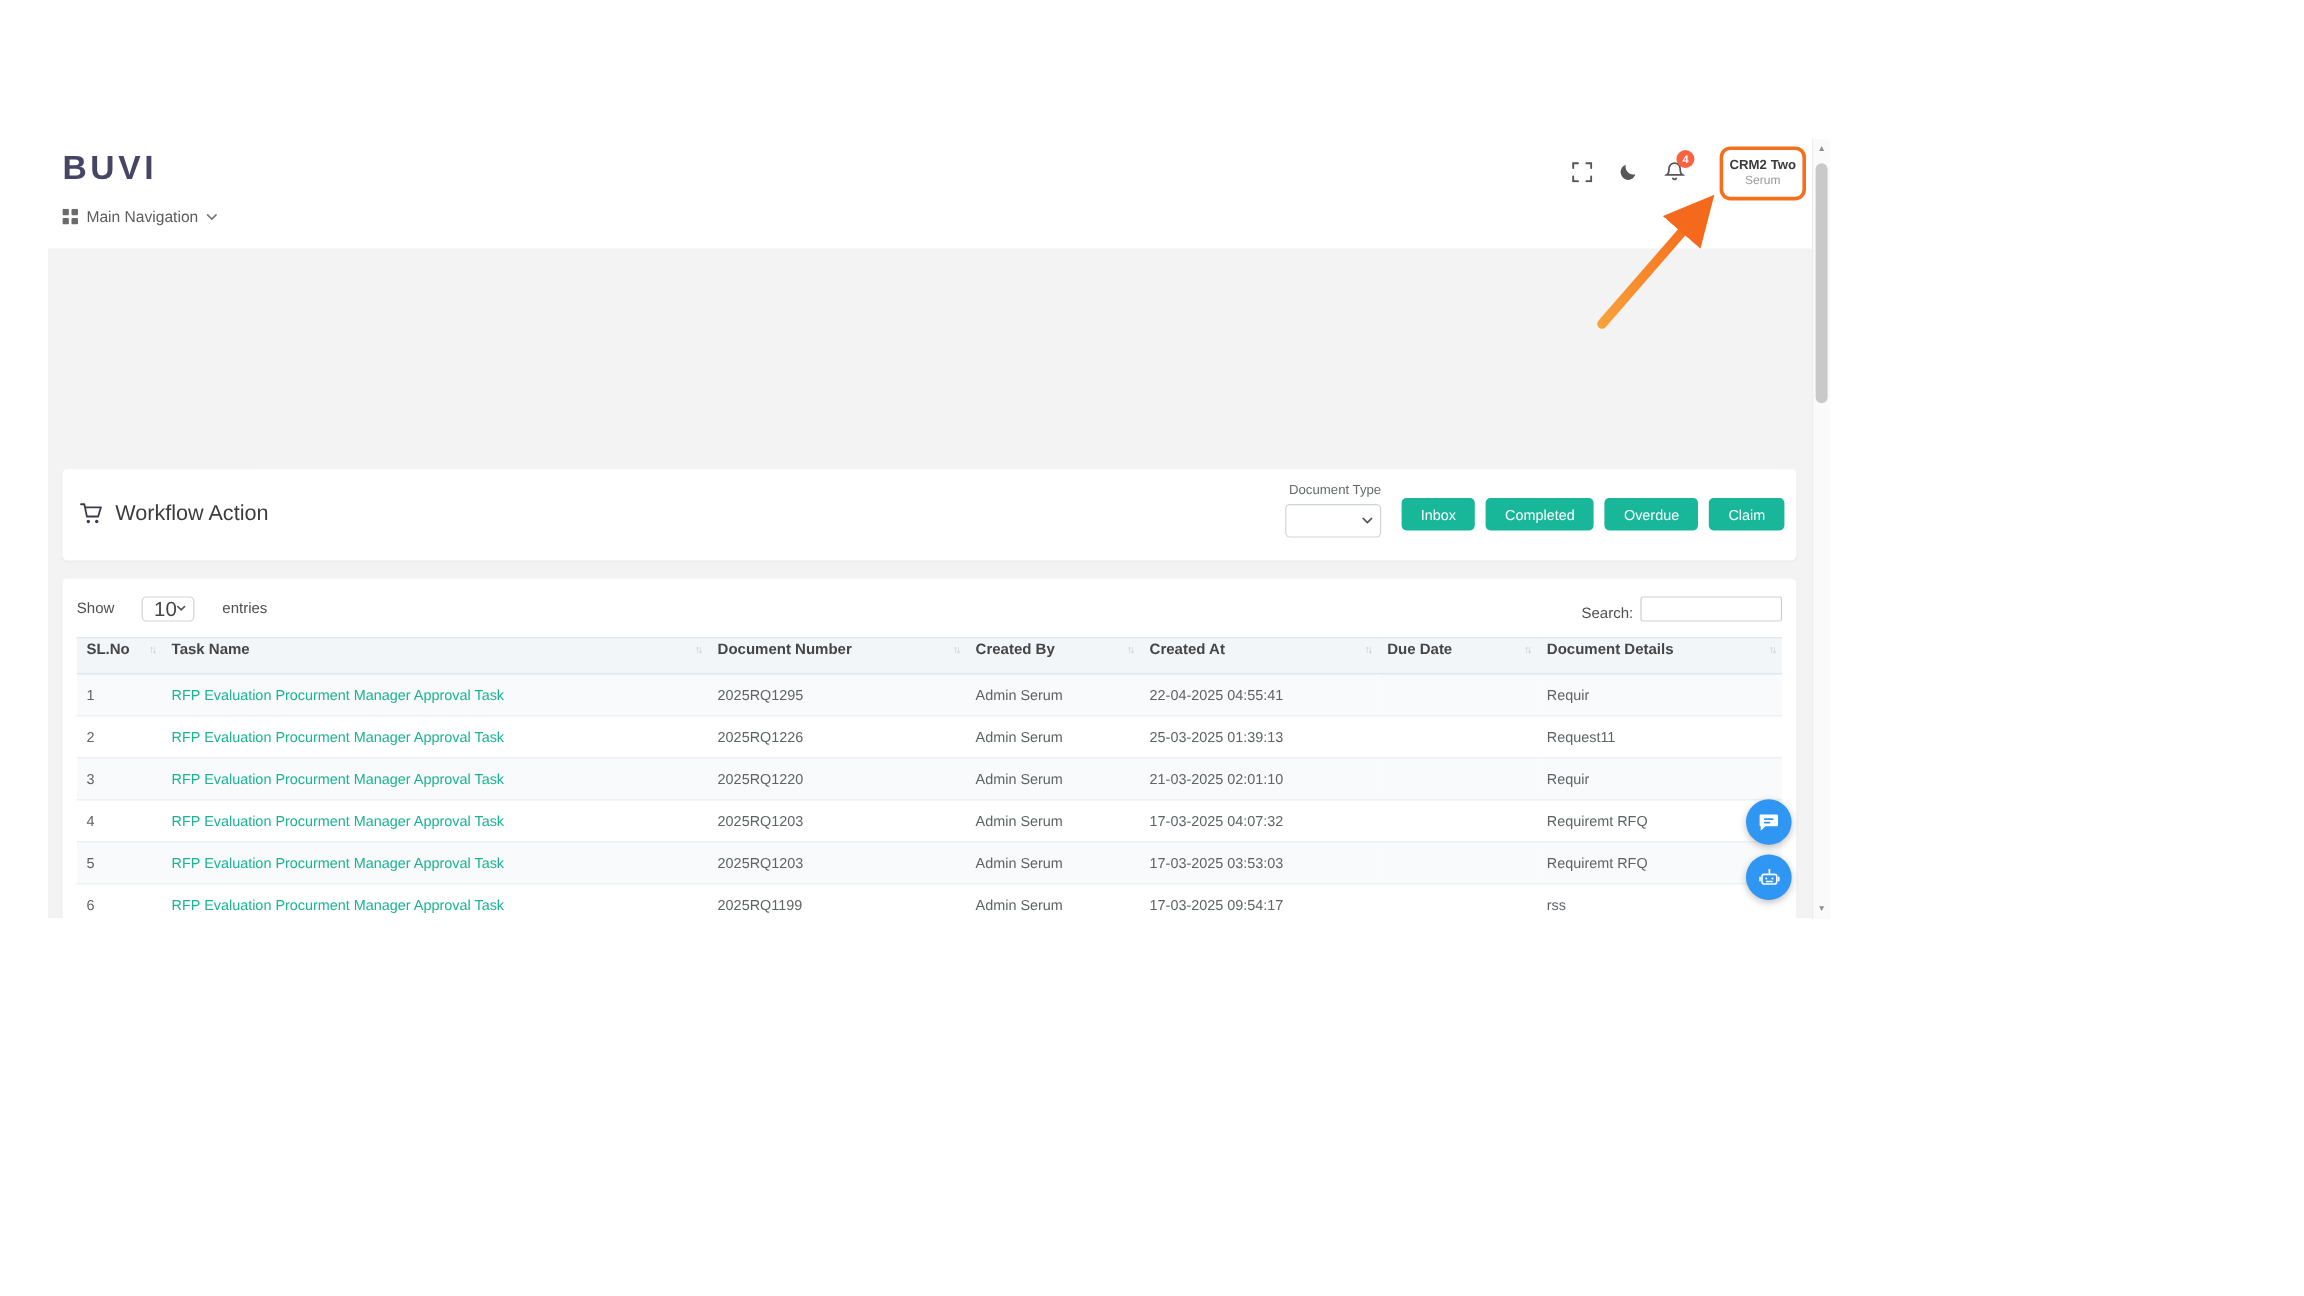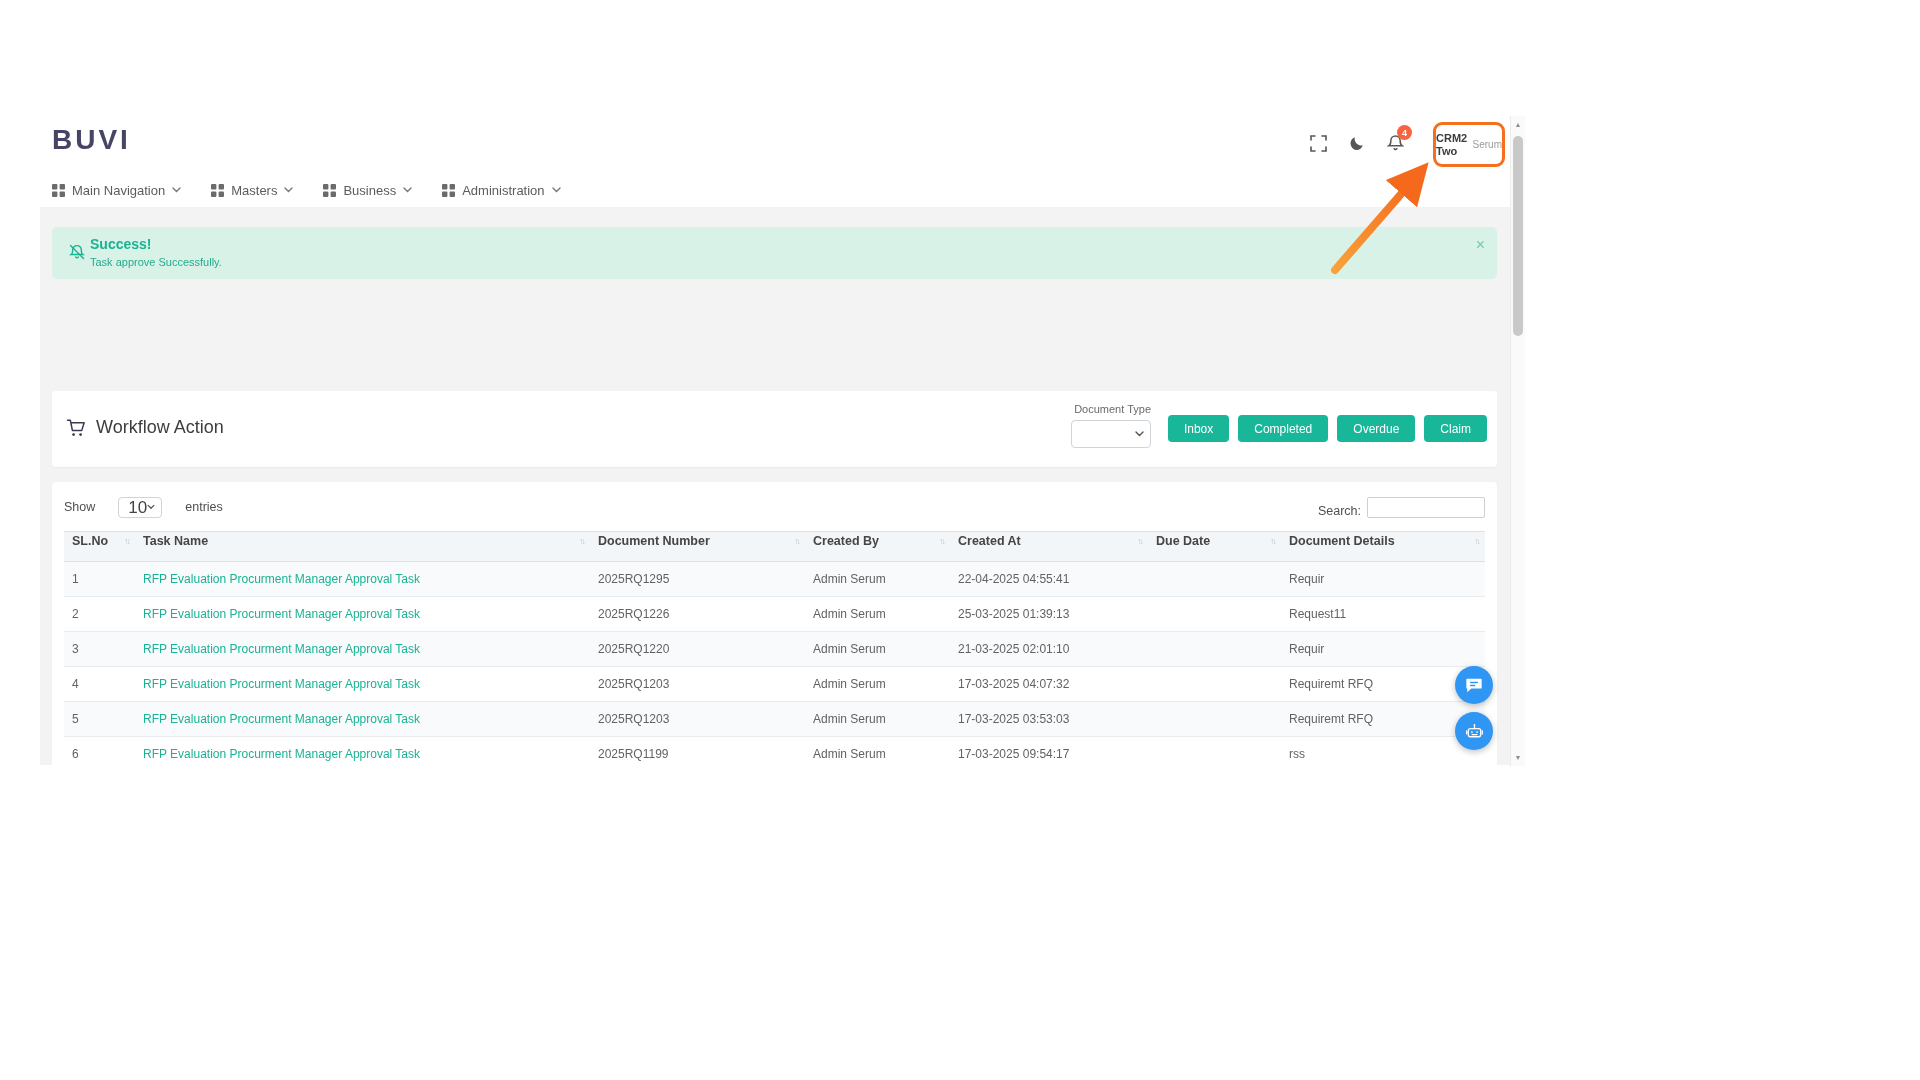--- a/index.html
+++ b/index.html
@@ -5,26 +5,26 @@
   * { box-sizing: border-box; margin: 0; padding: 0; }
   html,body { width:1920px; height:1080px; background:#ffffff; font-family:"Liberation Sans", sans-serif; overflow:hidden; position:relative; }
 
   .app { position:absolute; left:40px; top:110px; width:1470px; height:655px; background:#fff; overflow:hidden; }
 
   
   .logo { position:absolute; left:12px; top:14px; font-size:28px; font-weight:700; letter-spacing:3px; color:#474566; cursor:pointer; }
   .header-icons { position:absolute; right:106px; top:24px; display:flex; align-items:center; gap:22px; color:#565656; }
   .hicon { position:relative; cursor:pointer; display:flex; align-items:center; }
   .badge { position:absolute; top:-9px; right:-8px; min-width:15px; height:15px; border-radius:8px; background:#fb6340; color:#fff; font-size:9px; font-weight:700; display:flex; align-items:center; justify-content:center; padding:0 3px; }
-  .profile-box { position:absolute; right:5px; top:12px; width:72px; height:45px; background:#fff; border:3px solid #f5701d; border-radius:9px; display:flex; align-items:center; justify-content:center; cursor:pointer; }
+  .profile-box { position:absolute; right:5px; top:12px; width:72px; height:45px; background:#fff; border:3px solid #f5701d; border-radius:9px; display:flex; flex-direction:column; align-items:center; justify-content:center; cursor:pointer; }
   .profile-name { font-size:11px; font-weight:700; color:#3c3c3c; line-height:13px; }
   .profile-role { font-size:10px; color:#9b9b9b; line-height:12px; }
 
   
-  .nav { position:absolute; left:12px; top:63px; height:34px; display:flex; align-items:center; gap:30px; }
+  .nav { position:absolute; left:12px; top:63px; height:34px; display:flex; align-items:center; gap:30px;flex-direction:column; }
   .nav-item { display:flex; align-items:center; gap:7px; font-size:13px; color:#5c5c5c; cursor:pointer; }
   .nav-item svg { flex:none; }
 
   
   .body-area { position:absolute; left:0; top:97px; width:100%; height:558px; background:#f3f3f4; }
 
   
   .alert { position:absolute; left:12px; right:13px; top:20px; height:52px; background:#d9f2e8; border-radius:5px; }
   .alert-icon { position:absolute; left:16px; top:16px; color:#1ab394; }
   .alert-title { position:absolute; left:38px; top:9px; font-size:14px; font-weight:700; color:#18b394; }
@@ -154,32 +154,20 @@
         </svg>
       <span>Administration</span>
       <svg width="9" height="6" viewBox="0 0 9 6" fill="none" stroke="#777" stroke-width="1.4" stroke-linecap="round">
           <path d="M1 1l3.5 3.5L8 1"></path>
         </svg>
     </div>
   </div>
 
   <div class="body-area">
 
-    <div class="alert">
-      <span class="alert-icon">
-        <svg width="18" height="18" viewBox="0 0 18 18" fill="none" stroke="#1ab394" stroke-width="1.4" stroke-linecap="round">
-            <path d="M9 2.6A4.3 4.3 0 0 0 4.7 6.9c0 3.6-1.6 4.6-1.6 4.6h11.8s-1.6-1-1.6-4.6A4.3 4.3 0 0 0 9 2.6z"></path>
-            <path d="M7.7 14a1.4 1.4 0 0 0 2.6 0"></path>
-            <path d="M2.5 2.5l13 13"></path>
-          </svg>
-      </span>
-      <div class="alert-title">Success!</div>
-      <div class="alert-msg">Task approve Successfully.</div>
-      <div class="alert-close">×</div>
-    </div>
 
     <div class="wf-card">
       <div class="wf-title">
         <svg width="20" height="20" viewBox="0 0 20 20" fill="none" stroke="#3b3b4f" stroke-width="1.5" stroke-linecap="round" stroke-linejoin="round">
             <path d="M1.5 2.2h2.8l2.1 10.2h9.4l2.3-7.6H5"></path>
             <circle cx="7.6" cy="16.6" r="1.4" fill="#3b3b4f" stroke="none"></circle>
             <circle cx="14.6" cy="16.6" r="1.4" fill="#3b3b4f" stroke="none"></circle>
           </svg>
         <span>Workflow Action</span>
       </div>

